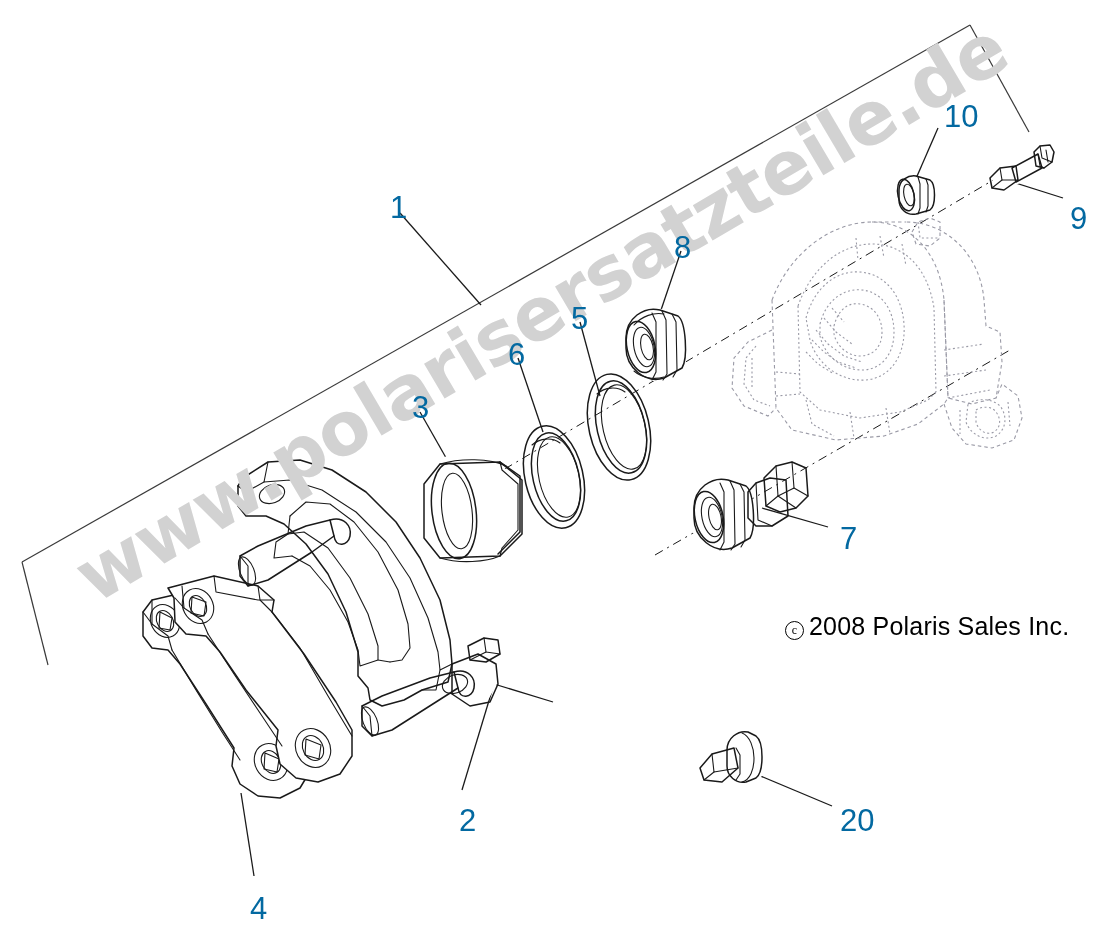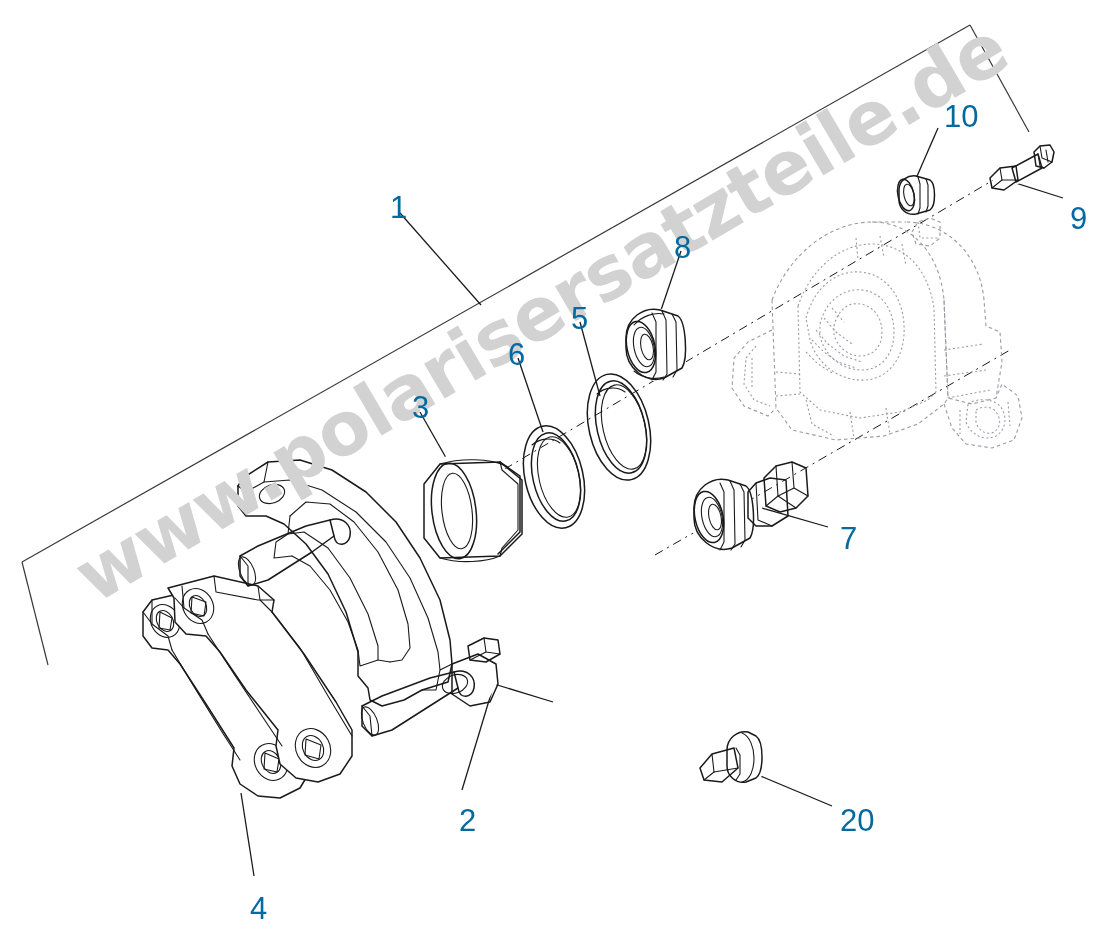--- a/index.html
+++ b/index.html
@@ -403,14 +403,17 @@
   <div class="callout-label" style="left:412px; top:392px;">3</div>
   <div class="callout-label" style="left:250px; top:893px;">4</div>
   <div class="callout-label" style="left:571px; top:303px;">5</div>
   <div class="callout-label" style="left:508px; top:339px;">6</div>
   <div class="callout-label" style="left:840px; top:523px;">7</div>
   <div class="callout-label" style="left:674px; top:232px;">8</div>
   <div class="callout-label" style="left:1070px; top:203px;">9</div>
   <div class="callout-label" style="left:944px; top:101px;">10</div>
   <div class="callout-label" style="left:840px; top:805px;">20</div>
 
+  <div id="copyright-notice">
+    <span id="copyright-symbol">c</span><span>2008 Polaris Sales Inc.</span>
+  </div>
 
 </div>
 
 </body></html>

